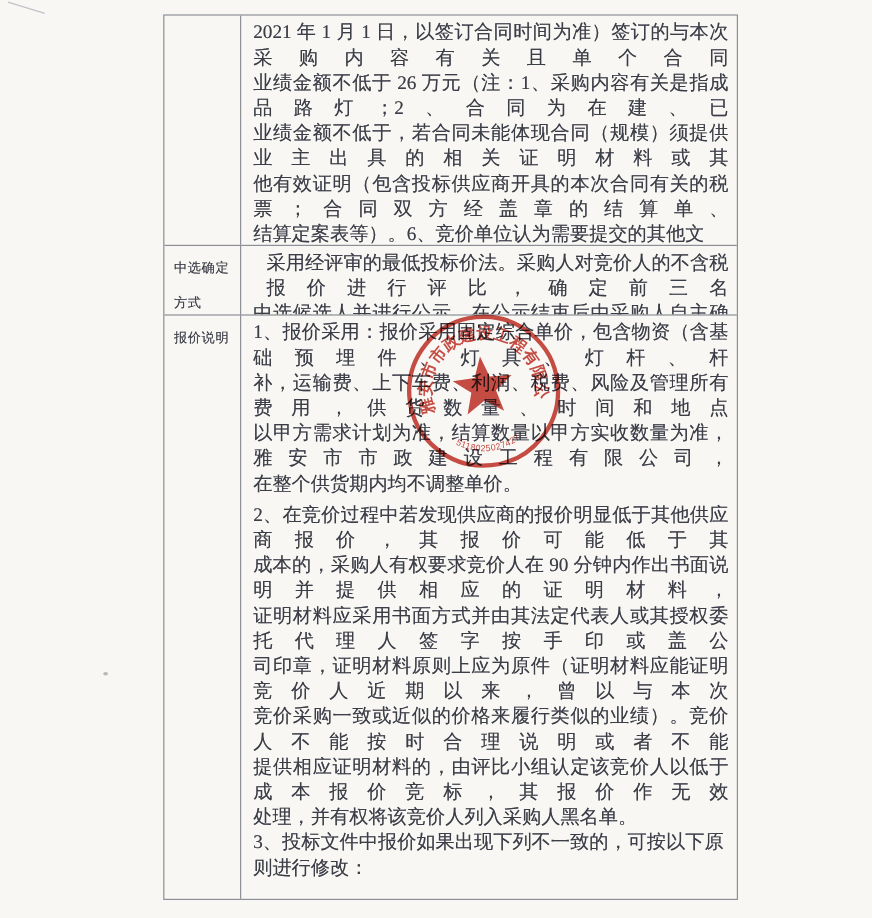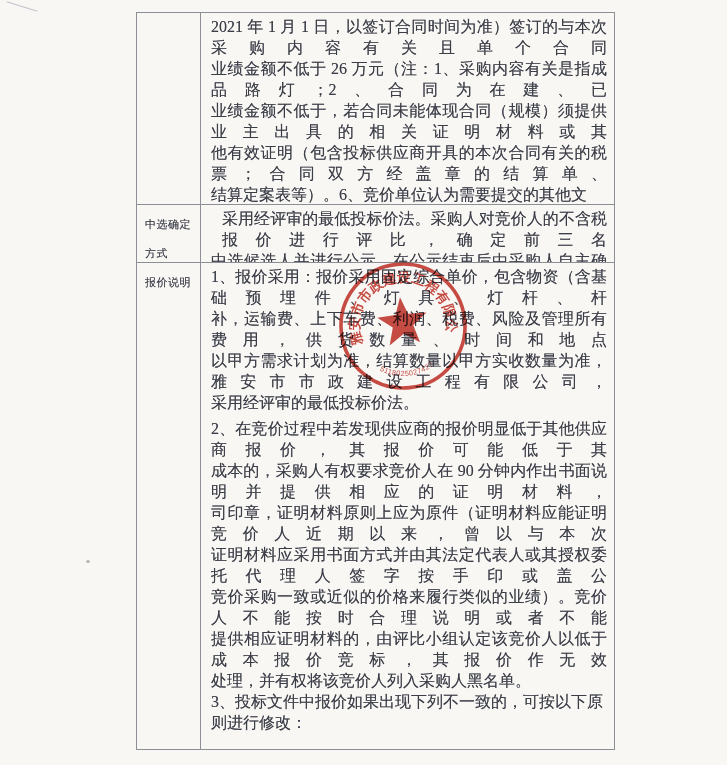--- a/index.html
+++ b/index.html
@@ -80,27 +80,27 @@
     </div>
 
     <div class="cell label-cell bt r3">
       <span class="ln">报价说明</span>
     </div>
     <div class="cell content-cell bt r3">
       <div class="para">
         <div class="ln fl">1、报价采用：报价采用固定综合单价，包含物资（含基础预埋件、灯具、灯杆、杆</div>
         <div class="ln fl">补，运输费、上下车费、利润、税费、风险及管理所有费用，供货数量、时间和地点</div>
         <div class="ln fl">以甲方需求计划为准，结算数量以甲方实收数量为准，雅安市市政建设工程有限公司，</div>
-        <div class="ln ll">采用经评审的最低投标价法。</div>
+        <div class="ln ll">在整个供货期内均不调整单价。</div>
       </div>
       <div class="para gap">
         <div class="ln fl">2、在竞价过程中若发现供应商的报价明显低于其他供应商报价，其报价可能低于其</div>
         <div class="ln fl">成本的，采购人有权要求竞价人在 90 分钟内作出书面说明并提供相应的证明材料，</div>
+        <div class="ln fl">证明材料应采用书面方式并由其法定代表人或其授权委托代理人签字按手印或盖公</div>
         <div class="ln fl">司印章，证明材料原则上应为原件（证明材料应能证明竞价人近期以来，曾以与本次</div>
-        <div class="ln fl">证明材料应采用书面方式并由其法定代表人或其授权委托代理人签字按手印或盖公</div>
         <div class="ln fl">竞价采购一致或近似的价格来履行类似的业绩）。竞价人不能按时合理说明或者不能</div>
         <div class="ln fl">提供相应证明材料的，由评比小组认定该竞价人以低于成本报价竞标，其报价作无效</div>
         <div class="ln ll">处理，并有权将该竞价人列入采购人黑名单。</div>
       </div>
       <div class="para">
         <div class="ln ll">3、投标文件中报价如果出现下列不一致的，可按以下原则进行修改：</div>
       </div>
 
     </div>
   </div>

